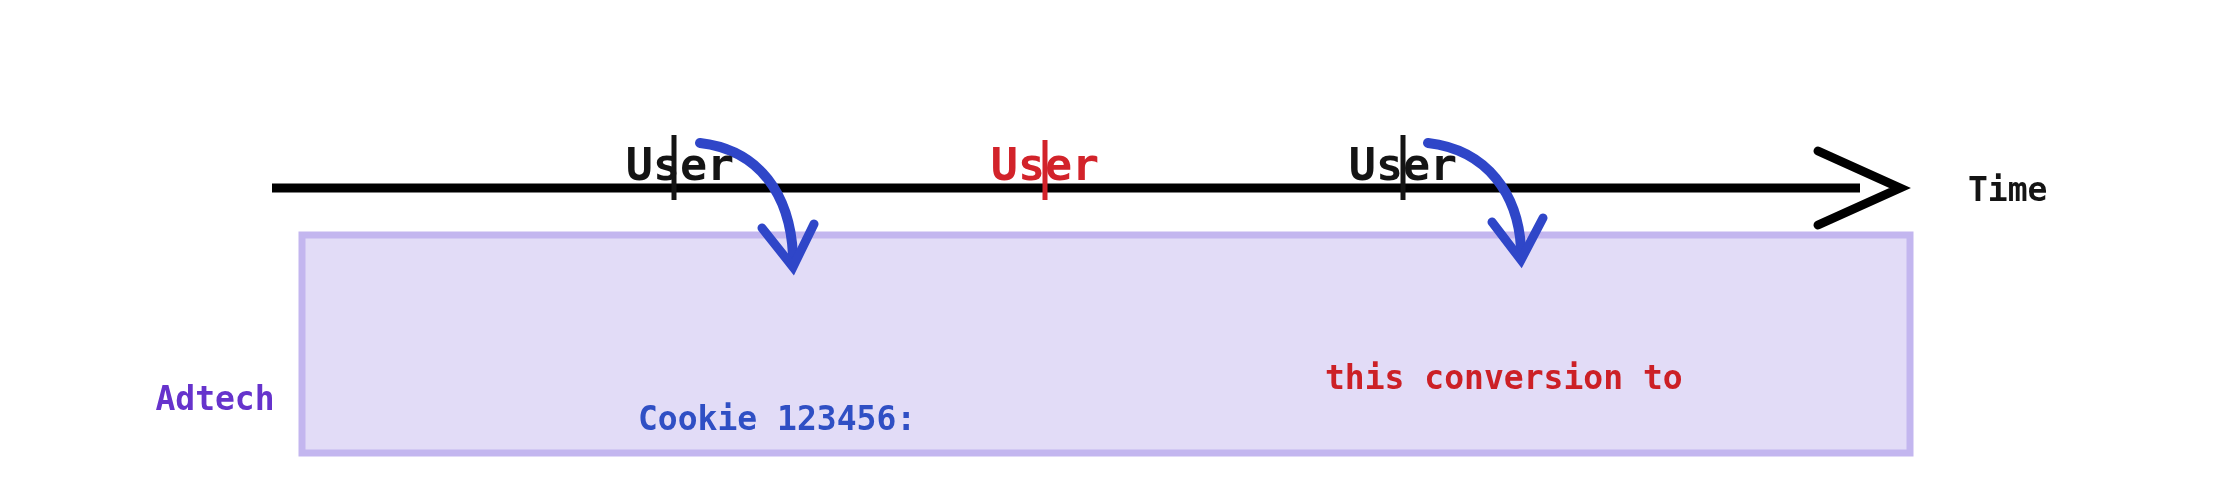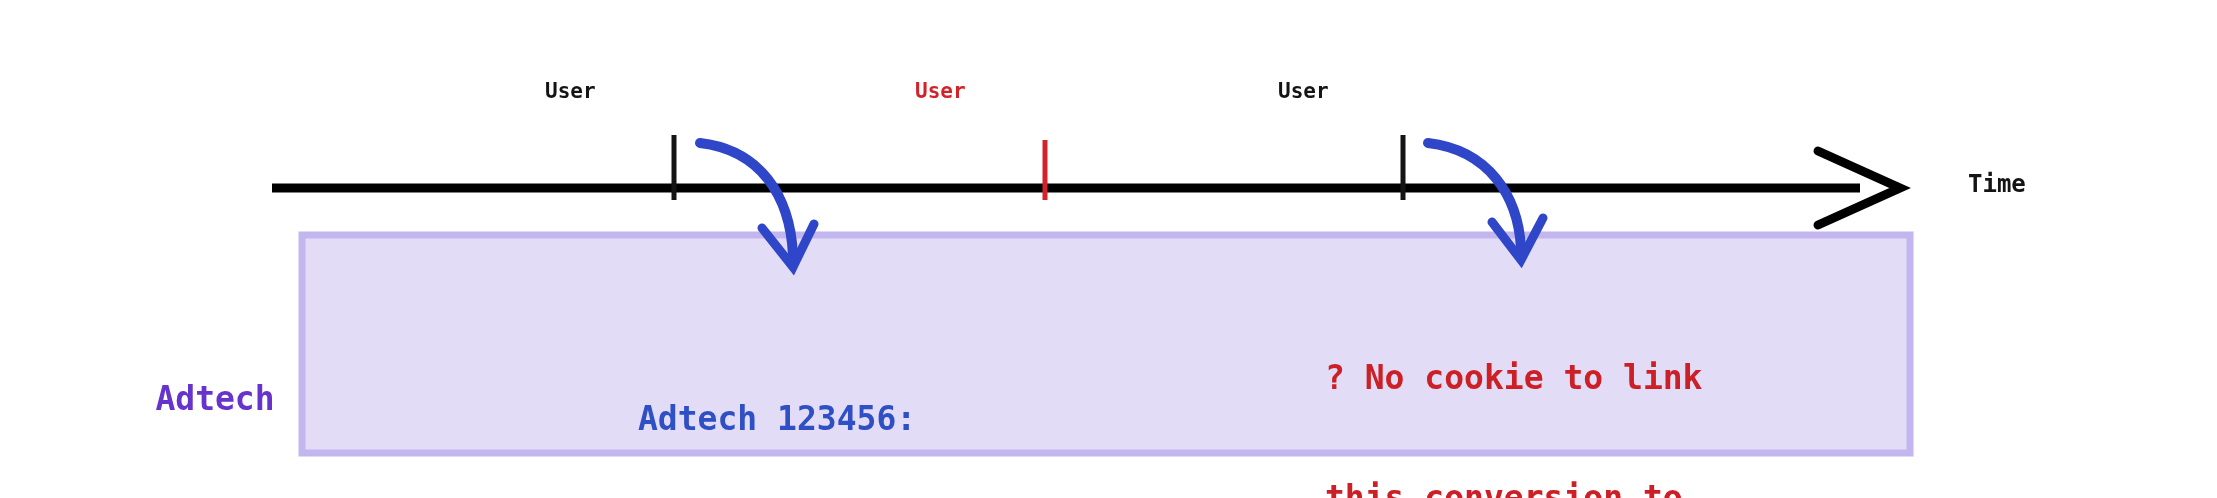--- a/index.html
+++ b/index.html
@@ -20,34 +20,34 @@
   #svg-layer {
     position: absolute;
     left: 0;
     top: 0;
     width: 2217px;
     height: 498px;
   }
 
   .evt-label {
     position: absolute;
-    text-align: left;
-    font-size: 21px;
+    text-align: center;
+    font-size: 45px;
     line-height: 1.22;
     font-weight: 700;
     letter-spacing: 0px;
     white-space: pre;
     z-index: 5;
   }
   .evt-black { color: #141414; }
   .evt-red   { color: #d2232a; }
 
   .time-label {
     position: absolute;
-    font-size: 24px;
+    font-size: 33px;
     font-weight: 700;
     color: #141414;
     white-space: pre;
     z-index: 5;
   }
 
   .server-label {
     position: absolute;
     text-align: center;
     font-size: 33px;
@@ -108,24 +108,23 @@
   </div>
 
   <div class="time-label" style="left:1968px; top:170px;">Time</div>
 
   <div class="server-label" style="left:120px; top:295px; width:190px;">
     <div>Adtech</div>
     
   </div>
 
   <div class="panel-text panel-blue" style="left:638px; top:318px;">
-    <div>Adtech 123456:</div>
+    <div>Cookie 123456:</div>
     
   </div>
 
   <div class="panel-text panel-red" style="left:1325px; top:277px;">
-    <div>? No cookie to link</div>
     <div>this conversion to</div>
     
     
   </div>
 
 </div>
 
 </body></html>

